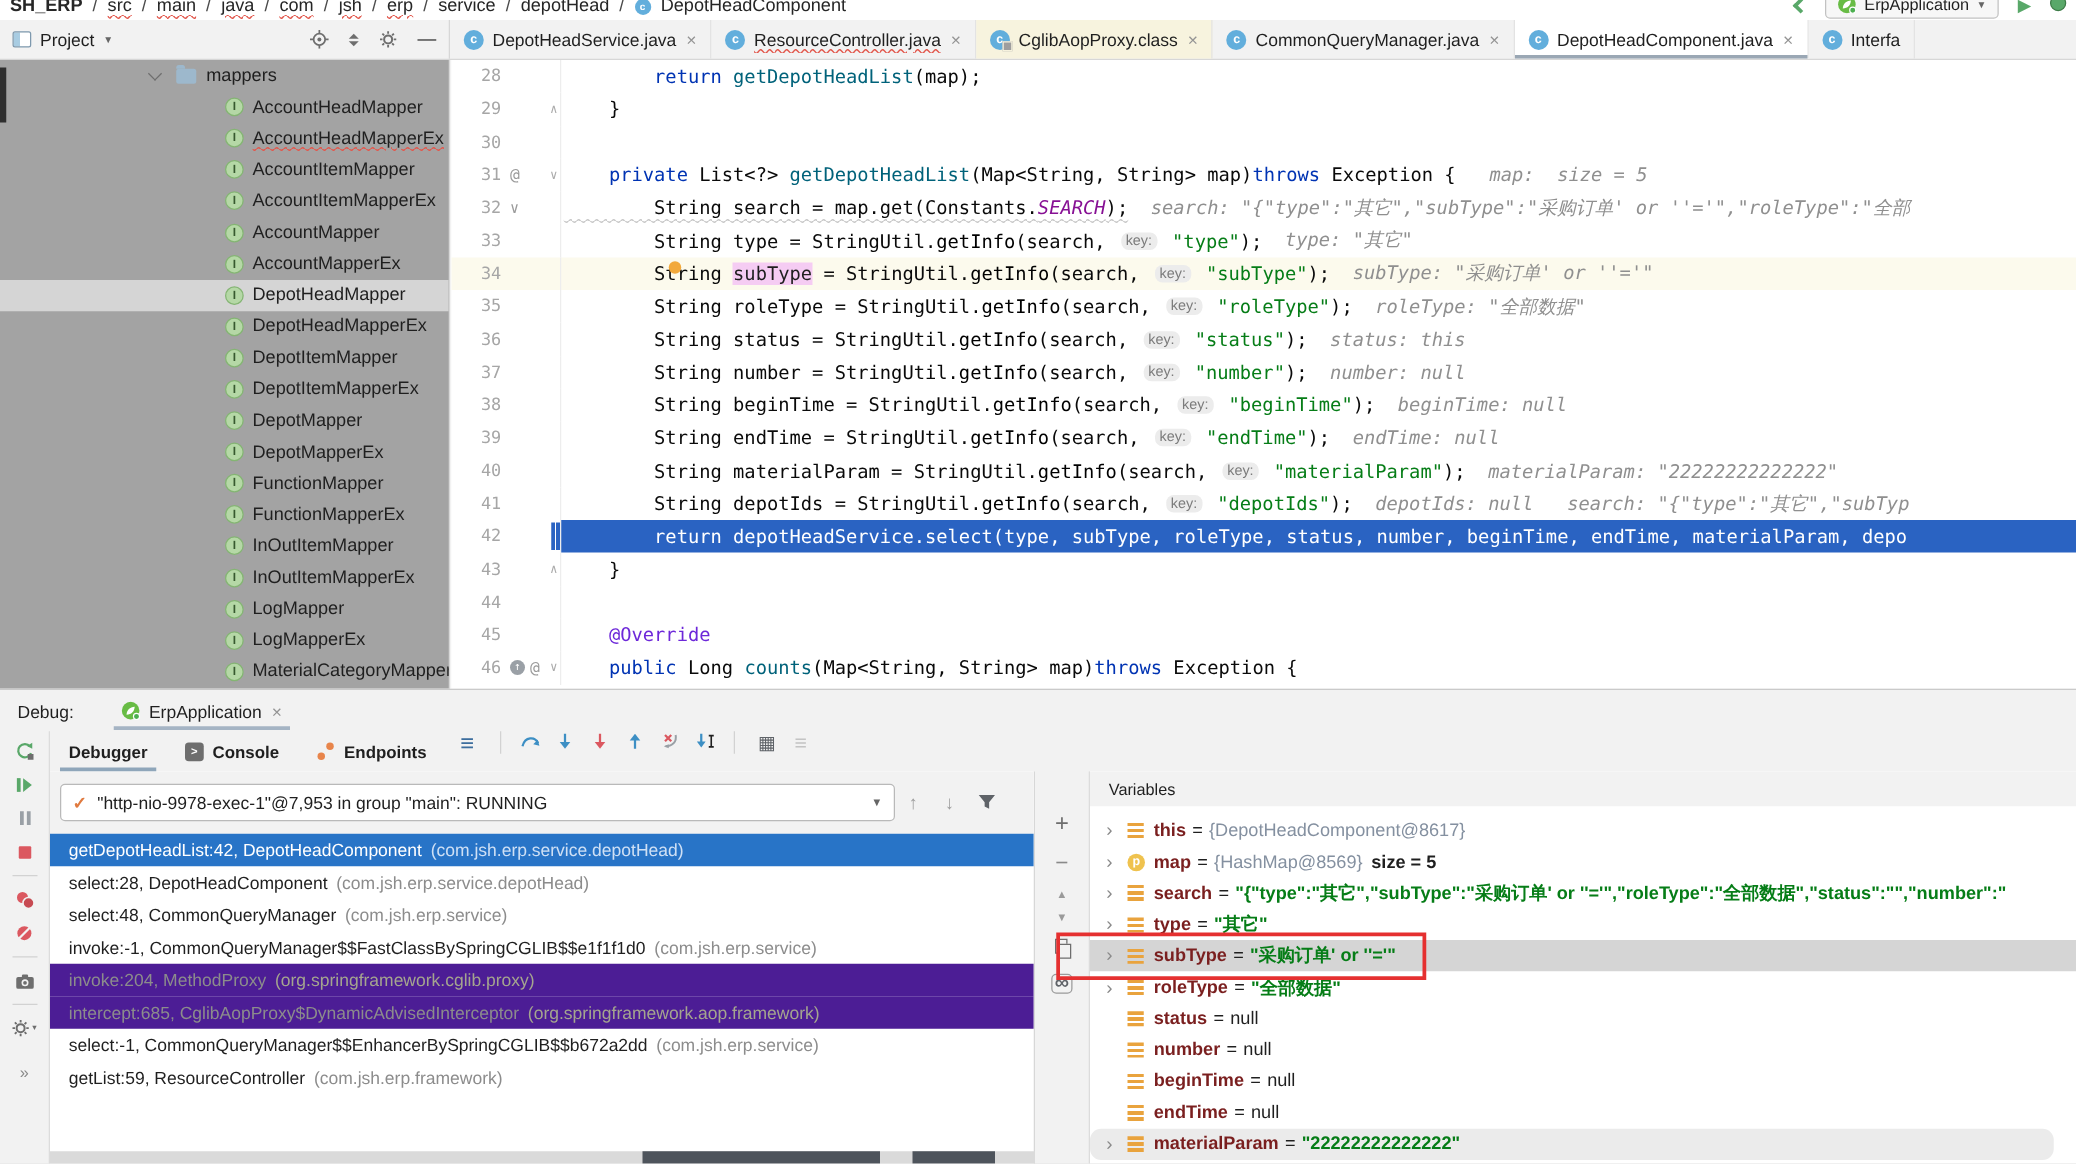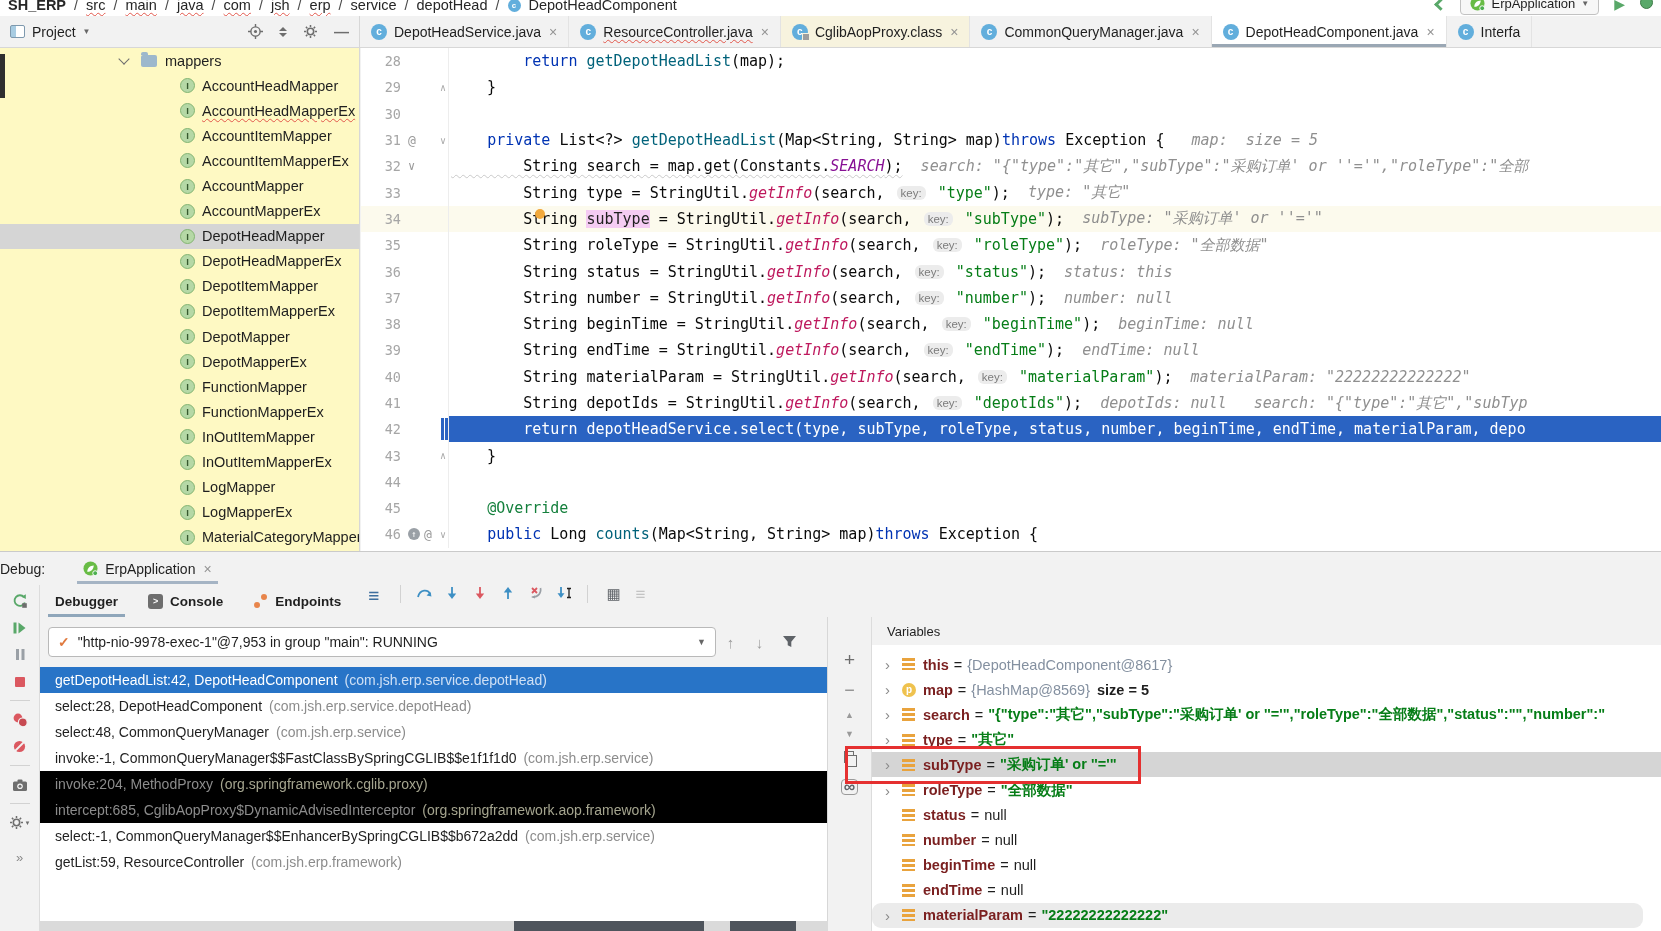--- a/index.html
+++ b/index.html
@@ -35,21 +35,21 @@
 .tab{display:flex;align-items:center;gap:7px;padding:0 11px;font-size:14px;position:relative;border-right:1px solid #E3E3E3;white-space:nowrap}
 .tab.active{background:#fff}
 .tab.active::after{content:"";position:absolute;left:0;bottom:0;width:100%;height:3px;background:#9AA7B4}
 .tab.lib{background:#F7F3DE}
 .tclose{color:#949494;font-size:14px;margin-left:1px}
 .cicon{flex:0 0 16px;width:16px;height:16px;border-radius:50%;background:#62AEDC;color:#FFF;font-size:10px;font-weight:bold;display:inline-flex;align-items:center;justify-content:center;position:relative}
 .cicon.tiny{flex-basis:13px;width:13px;height:13px;font-size:8px}
 .cicon.withsq::after{content:"";position:absolute;right:-2px;bottom:-1px;width:6px;height:6px;background:#9E9E9E;border:1px solid #F7F3DE}
 
 
-.project{position:absolute;left:0;top:48px;width:360px;height:503px;background:#fef9c3;border-right:1px solid #D7D7D7;overflow:hidden;z-index:1}
+.project{position:absolute;left:0;top:48px;width:360px;height:503px;background:#a3a3a3;border-right:1px solid #D7D7D7;overflow:hidden;z-index:1}
 .trow{height:25.1px;display:flex;align-items:center;font-size:14.5px;white-space:nowrap}
 .trow.tsel{background:#D5D5D5}
 .tchev{width:8px;height:8px;border-right:1.6px solid #6E6E6E;border-bottom:1.6px solid #6E6E6E;transform:rotate(45deg);margin:-3px 13px 0 0}
 .ficon{width:16px;height:12px;background:#9DB8CC;border-radius:2px;position:relative;margin-right:8px}
 .ficon::before{content:"";position:absolute;left:0;top:-3px;width:7px;height:3px;background:#9DB8CC;border-radius:2px 2px 0 0}
 .iicon{flex:0 0 15px;width:15px;height:15px;border-radius:50%;background:#B5D8A6;border:1px solid #84B573;color:#37592F;font-size:9.5px;font-weight:bold;display:inline-flex;align-items:center;justify-content:center;margin-right:7px}
 
 
 .editor{position:absolute;left:361px;top:48px;width:1300px;height:503px;background:#fff;overflow:hidden;font-family:"DejaVu Sans Mono",monospace;font-size:15px;z-index:1}
 .cl{height:26.3px;display:flex;align-items:center;white-space:pre}
@@ -59,30 +59,30 @@
 .gic{flex:1;display:flex;align-items:center;padding-left:7px;gap:4px;font-size:12px;color:#9B9B9B;height:100%;position:relative}
 .g-fold{margin-left:auto;margin-right:2px;color:#ABABAB;font-size:10px}
 .g-at{font-size:13px}
 .g-chk{font-size:12px}
 .g-ovr{width:12px;height:12px;border-radius:50%;background:#9AA0A6;color:#fff;font-size:9px;display:inline-flex;align-items:center;justify-content:center}
 .g-exec{position:absolute;right:0;top:2px;bottom:2px;width:7px;background:linear-gradient(90deg,#2A63C2 0 3px,#fff 3px 4px,#2A63C2 4px 7px)}
 .code{flex:1;height:100%;display:flex;align-items:center;padding-left:2px;position:relative;overflow:hidden}
 .cl.exec .code{background:#2A63C2}
 .cl.exec .code span{color:#fff}
 .t-p{color:#0A0A0A}.t-w{color:#fff}.t-kw{color:#0033B3}.t-mth{color:#00627A}
-.t-smth{color:#be185d;font-style:italic}
-.t-str{color:#067D17}.t-const{color:#871094;font-style:italic}.t-ann{color:#15803d}
+.t-smth{color:#000000;}
+.t-str{color:#067D17}.t-const{color:#871094;font-style:italic}.t-ann{color:#6d28d9}
 .t-badge{font-family:"Liberation Sans",sans-serif;font-size:11.5px;color:#7B7B7B;background:#ECECEC;border-radius:6px;padding:1px 4px;margin:0 3px}
 .t-hint{color:#8F8F8F;font-style:italic}
 .t-pink{background:#F5CCF3}
 .t-sq{text-decoration:underline;text-decoration-style:wavy;text-decoration-color:#C9C9C9;text-decoration-thickness:1px;text-underline-offset:3px}
 .odot{position:absolute;left:86px;top:3px;width:10px;height:10px;border-radius:50%;background:#F2A93C;z-index:2}
 
 
-.dhdr{position:absolute;left:0;top:551px;width:1661px;height:34px;background:#F2F2F2;border-top:1px solid #CACACA;display:flex;align-items:stretch;z-index:2}
+.dhdr{position:absolute;left:0;top:551px;width:1661px;height:34px;background:#F2F2F2;border-top:1px solid #CACACA;display:flex;align-items:stretch;padding-left:14px;z-index:2}
 .dlabel{align-self:center;font-size:14px}
 .stab{display:flex;align-items:center;gap:7px;margin-left:26px;padding:0 12px;position:relative;font-size:14px}
 .stab::after{content:"";position:absolute;left:6px;right:6px;bottom:1px;height:3px;background:#A5B4C4}
 
 
 .dstripe{position:absolute;left:0;top:585px;width:40px;height:346px;background:#F2F2F2;border-right:1px solid #DCDCDC;display:flex;flex-direction:column;align-items:center;padding-top:2px;z-index:2}
 .sic{height:27px;display:flex;align-items:center;justify-content:center}
 .dstripe .sep{width:20px;height:1px;background:#D2D2D2;margin:5px 0}
 .more{color:#8A8A8A;font-size:13px;margin-top:14px}
 .gearv{font-size:6px;color:#6E6E6E;margin-left:1px}
@@ -108,21 +108,21 @@
 .threadsel{flex:0 0 668px;height:30px;background:#fff;border:1px solid #B9B9B9;border-radius:4px;display:flex;align-items:center;padding:0 9px;gap:8px;font-size:14px}
 .chk{color:#E07A3F;font-weight:bold}
 .thtext{white-space:nowrap;overflow:hidden}
 .threadsel .dd{margin-left:auto;font-size:9px;color:#666}
 .arr{width:29px;text-align:center;color:#9E9E9E;font-size:15px;font-weight:bold}
 .funnelw{width:30px;display:flex;justify-content:center}
 .frow{height:26px;display:flex;align-items:center;padding-left:15px;font-size:14px;white-space:nowrap;overflow:hidden}
 .f-sel{background:#2874C7;color:#fff}
 .fpkg{color:#8C8C8C;margin-left:7px}
 .f-sel .fpkg{color:#CFE0F5}
-.f-lib{background:#000000;color:#8C8C8C}
+.f-lib{background:#4c1d95;color:#8C8C8C}
 .f-lib .fpkg{color:#A5A58F}
 .f-libcut{background:#F0EFDC;color:#8C8C8C;border:1px solid #B5B5B5;border-radius:3px;margin-right:12px;height:24px}
 
 
 .vstrip{position:absolute;left:828px;top:617px;width:44px;height:314px;background:#F2F2F2;border-right:1px solid #DCDCDC;display:flex;flex-direction:column;align-items:center;padding-top:32px;gap:9px;color:#6E6E6E;z-index:1}
 .plus{font-size:19px}.minus{font-size:18px;color:#8A8A8A}
 .triu,.trid{font-size:9px;color:#9A9A9A}
 .copyic{position:relative;width:12px;height:14px;margin:3px 0}
 .copyic::before{content:"";position:absolute;left:0;top:0;width:8px;height:10px;border:1.4px solid #6E6E6E;background:#F2F2F2}
 .copyic::after{content:"";position:absolute;left:3.5px;top:3.5px;width:8px;height:10px;border:1.4px solid #6E6E6E;background:#F2F2F2}

